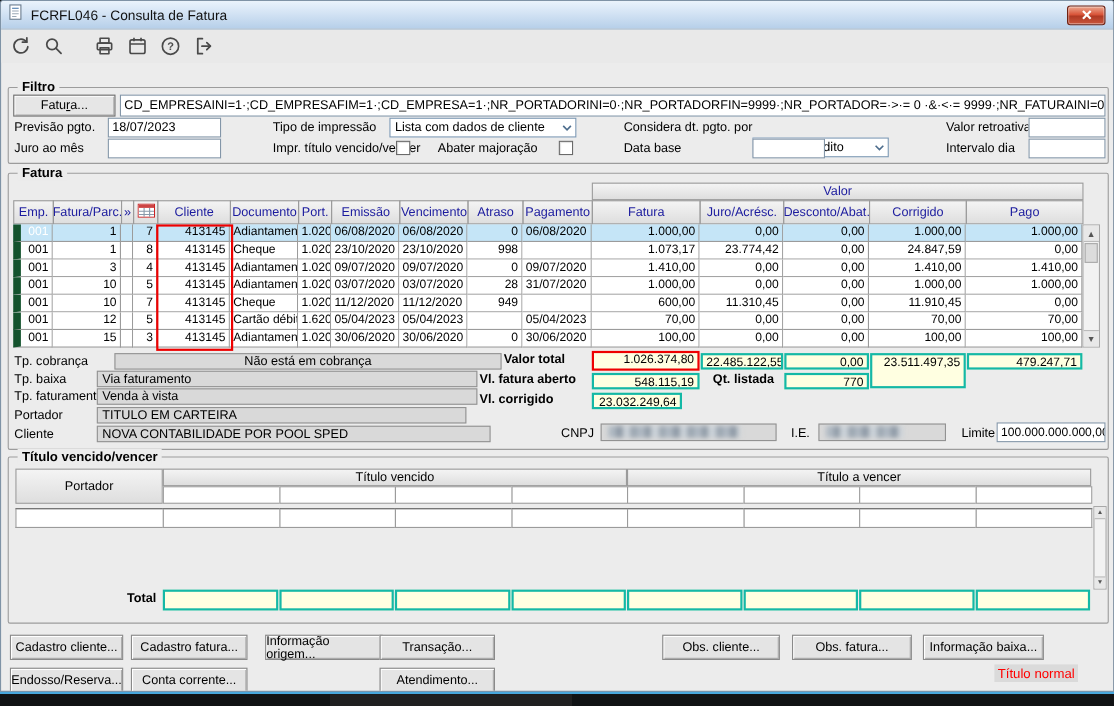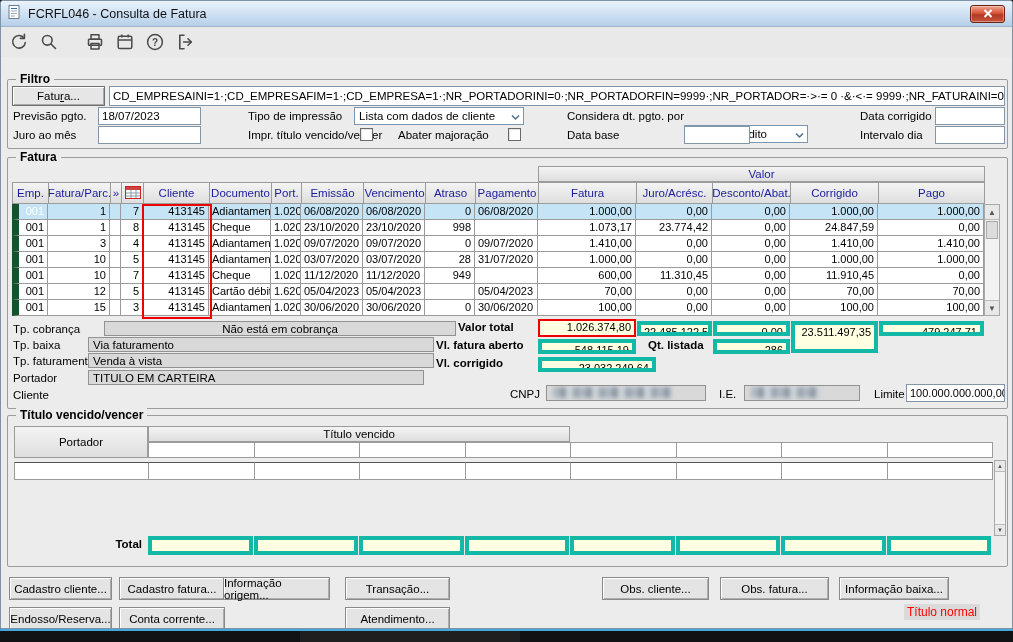--- a/index.html
+++ b/index.html
@@ -69,21 +69,21 @@
   .red-col-overlay { position:absolute; pointer-events:none; border:2px solid #ee0000; }
   .vscroll { position:absolute; width:16px; background:#f2f2f2; border:1px solid #a8a8a8; }
   .vs-arrow { height:15px; display:flex; align-items:center; justify-content:center;
               font-size:8px; color:#555; background:#e8e8e8; border-bottom:1px solid #bbb; cursor:pointer; }
   .vs-arrow.bottom { position:absolute; bottom:0; left:0; right:0; border-top:1px solid #bbb; border-bottom:none; }
   .vs-thumb { position:absolute; left:1px; right:1px; top:16px; height:18px; background:#dcdcdc; border:1px solid #a8a8a8; cursor:pointer; }
 
   
   .ro { background:#d9d9d9; border:1px solid #929292; font-size:11.5px; padding:0 4px;
         line-height:14px; white-space:nowrap; overflow:hidden; }
-  .cream { background:#ffffe1; border:4px solid #14b8a6; font-size:11px; padding:0 3px;
+  .cream { background:#ffffe1; border:2px solid #14b8a6; font-size:11px; padding:0 3px;
            line-height:14px; white-space:nowrap; overflow:hidden; text-align:right; }
   .blab { font-size:11.5px; font-weight:bold; white-space:nowrap; }
   .redbox { border:2px solid #ee0000 !important; line-height:12px; }
   .blurpix { margin:1px 2px; height:11px; border-radius:1px;
              background:repeating-linear-gradient(90deg,#aeb8c2 0 7px,#8d98a4 7px 13px,#cdd4da 13px 20px,#9aa5b0 20px 26px);
              filter:blur(2.2px); }
 
   
   .grp-titulo { left:6px; top:414px; width:1001px; height:152px; }
   .t-hcell { position:absolute; background:linear-gradient(#f4f4f4,#dedede); border:1px solid #9b9b9b;
@@ -187,21 +187,21 @@
       </div>
 
       <span class="lbl abs" style="left:559px; top:28px;">Considera dt. pgto. por</span>
       <div class="combo abs" style="left:676px; top:27px; width:124px; height:18px;">
         <span>Data de crédito</span>
         <span class="chev"><svg width="11" height="10" viewBox="0 0 11 10" fill="none" stroke="#4d6d8d" stroke-width="1.5">
               <polyline points="2,3.5 5.5,7 9,3.5"></polyline>
             </svg></span>
       </div>
 
-      <span class="lbl abs" style="left:852px; top:28px;">Data corrigido</span>
+      <span class="lbl abs" style="left:852px; top:28px;">Valor retroativa</span>
       <div class="tbx abs" style="left:927px; top:27px; width:70px; height:18px;"></div>
 
       <span class="lbl abs" style="left:5px; top:47px;">Juro ao mês</span>
       <div class="tbx abs" style="left:90px; top:46px; width:103px; height:18px;"></div>
 
       <span class="lbl abs" style="left:240px; top:47px;">Impr. título vencido/vencer</span>
       <div class="chk abs" style="left:352px; top:48px;"></div>
 
       <span class="lbl abs" style="left:390px; top:47px;">Abater majoração</span>
       <div class="chk abs" style="left:500px; top:48px;"></div>
@@ -388,53 +388,55 @@
 
       <span class="lbl abs" style="left:5px; top:163px;">Tp. cobrança</span>
       <div class="ro abs" style="left:96px; top:163px; width:352px; height:15px;text-align:center;">Não está em cobrança</div>
       <span class="lbl abs" style="left:5px; top:179px;">Tp. baixa</span>
       <div class="ro abs" style="left:80px; top:179px; width:346px; height:15px;">Via faturamento</div>
       <span class="lbl abs" style="left:5px; top:195px;">Tp. faturamento</span>
       <div class="ro abs" style="left:80px; top:195px; width:346px; height:15px;">Venda à vista</div>
       <span class="lbl abs" style="left:5px; top:212px;">Portador</span>
       <div class="ro abs" style="left:80px; top:212px; width:336px; height:15px;">TITULO EM CARTEIRA</div>
       <span class="lbl abs" style="left:5px; top:229px;">Cliente</span>
+      <div class="ro abs" style="left:80px; top:229px; width:358px; height:15px;">NOVA CONTABILIDADE POR POOL SPED</div>
 
       <span class="blab abs" style="left:450px; top:163px;">Valor total</span>
       <div class="cream redbox abs" style="left:530px; top:161px; width:98px; height:18px;">1.026.374,80</div>
       <div class="cream abs" style="left:629px; top:163px; width:75px; height:15px;">22.485.122,55</div>
       <div class="cream abs" style="left:705px; top:163px; width:77px; height:15px;">0,00</div>
       <div class="cream abs" style="left:783px; top:163px; width:87px; height:32px;">23.511.497,35</div>
       <div class="cream abs" style="left:871px; top:163px; width:105px; height:15px;">479.247,71</div>
 
       <span class="blab abs" style="left:428px; top:181px;">Vl. fatura aberto</span>
       <div class="cream abs" style="left:530px; top:181px; width:98px; height:15px;">548.115,19</div>
       <span class="blab abs" style="left:640px; top:181px;">Qt. listada</span>
-      <div class="cream abs" style="left:705px; top:181px; width:77px; height:15px;">286</div>
+      <div class="cream abs" style="left:705px; top:181px; width:77px; height:15px;">770</div>
 
       <span class="blab abs" style="left:428px; top:199px;">Vl. corrigido</span>
-      <div class="cream abs" style="left:530px; top:199px; width:118px; height:15px;">23.032.249,64</div>
+      <div class="cream abs" style="left:530px; top:199px; width:82px; height:15px;">23.032.249,64</div>
 
       <span class="lbl abs" style="left:502px; top:228px;">CNPJ</span>
       <div class="ro abs" style="left:538px; top:227px; width:160px; height:16px;">
           <div class="blurpix" style="width:120px;"></div>
         </div>
       <span class="lbl abs" style="left:711px; top:228px;">I.E.</span>
       <div class="ro abs" style="left:736px; top:227px; width:116px; height:16px;">
           <div class="blurpix" style="width:70px;"></div>
         </div>
       <span class="lbl abs" style="left:866px; top:228px;">Limite</span>
       <div class="tbx abs" style="left:898px; top:226px; width:99px; height:18px; font-size:11px;">100.000.000.000,00</div>
     </div>
 
     <div class="grp grp-titulo">
       <span class="legend">Título vencido/vencer</span>
 
       <div class="t-hcell" style="left:6px; top:10px; width:134px; height:32px;">Portador</div>
       <div class="t-hcell" style="left:140px; top:10px; width:422px; height:16px;">Título vencido</div>
+      <div class="t-hcell" style="left:562px; top:10px; width:422px; height:16px;">Título a vencer</div>
 
       <div id="titulo-subcells">
           <div class="t-cell" style="left: 140px; top: 26px; width: 106.5px; height: 16px;"></div>
           <div class="t-cell" style="left: 245.5px; top: 26px; width: 106.5px; height: 16px;"></div>
           <div class="t-cell" style="left: 351px; top: 26px; width: 106.5px; height: 16px;"></div>
           <div class="t-cell" style="left: 456.5px; top: 26px; width: 106.5px; height: 16px;"></div>
           <div class="t-cell" style="left: 562px; top: 26px; width: 106.5px; height: 16px;"></div>
           <div class="t-cell" style="left: 667.5px; top: 26px; width: 106.5px; height: 16px;"></div>
           <div class="t-cell" style="left: 773px; top: 26px; width: 106.5px; height: 16px;"></div>
           <div class="t-cell" style="left: 878.5px; top: 26px; width: 106.5px; height: 16px;"></div>
@@ -464,21 +466,21 @@
           <div class="cream abs" style="left: 456.5px; top: 120px; width: 104.5px; height: 19px;"></div>
           <div class="cream abs" style="left: 562px; top: 120px; width: 104.5px; height: 19px;"></div>
           <div class="cream abs" style="left: 667.5px; top: 120px; width: 104.5px; height: 19px;"></div>
           <div class="cream abs" style="left: 773px; top: 120px; width: 104.5px; height: 19px;"></div>
           <div class="cream abs" style="left: 878.5px; top: 120px; width: 104.5px; height: 19px;"></div>
         </div>
     </div>
 
     <div class="bbtn" style="left:8px;  top:576px; width:103px;">Cadastro cliente...</div>
     <div class="bbtn" style="left:118px; top:576px; width:106px;">Cadastro fatura...</div>
-    <div class="bbtn" style="left:222px; top:576px; width:107px;">Informação origem...</div>
+    <div class="bbtn" style="left:240px; top:576px; width:107px;">Informação origem...</div>
     <div class="bbtn" style="left:344px; top:576px; width:105px;">Transação...</div>
     <div class="bbtn" style="left:601px; top:576px; width:107px;">Obs. cliente...</div>
     <div class="bbtn" style="left:719px; top:576px; width:109px;">Obs. fatura...</div>
     <div class="bbtn" style="left:838px; top:576px; width:110px;">Informação baixa...</div>
 
     <div class="bbtn" style="left:8px;  top:606px; width:103px;">Endosso/Reserva...</div>
     <div class="bbtn" style="left:118px; top:606px; width:106px;">Conta corrente...</div>
     <div class="bbtn" style="left:344px; top:606px; width:105px;">Atendimento...</div>
 
     <span class="status-red" style="left:903px; top:603px;">Título normal</span>

